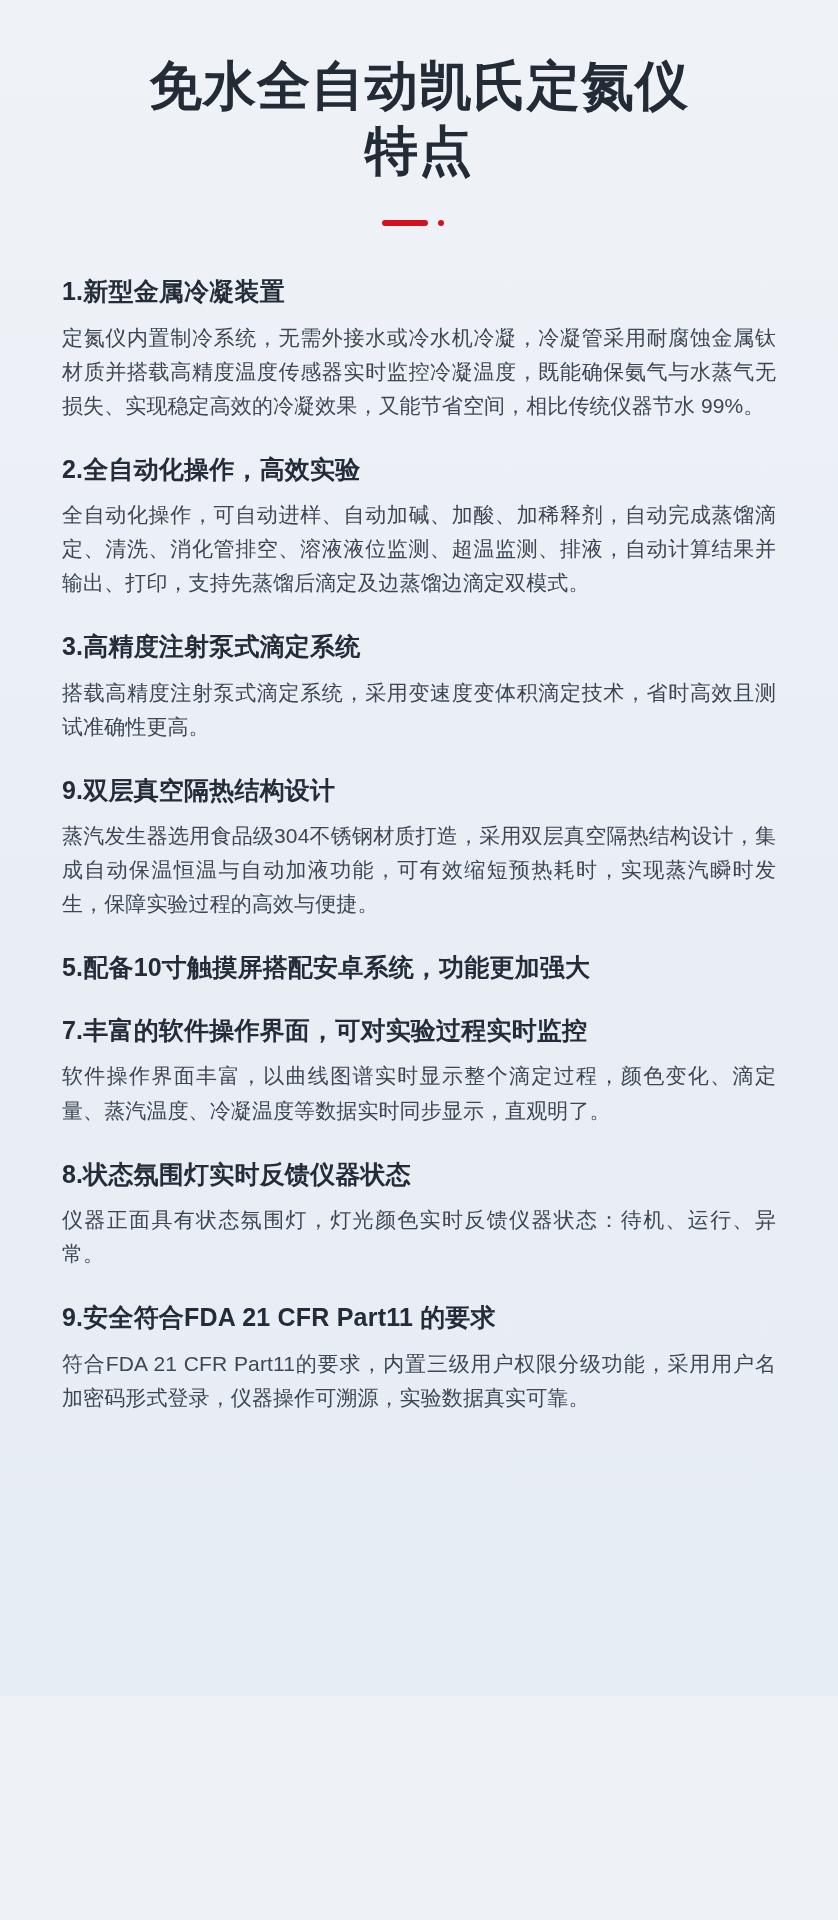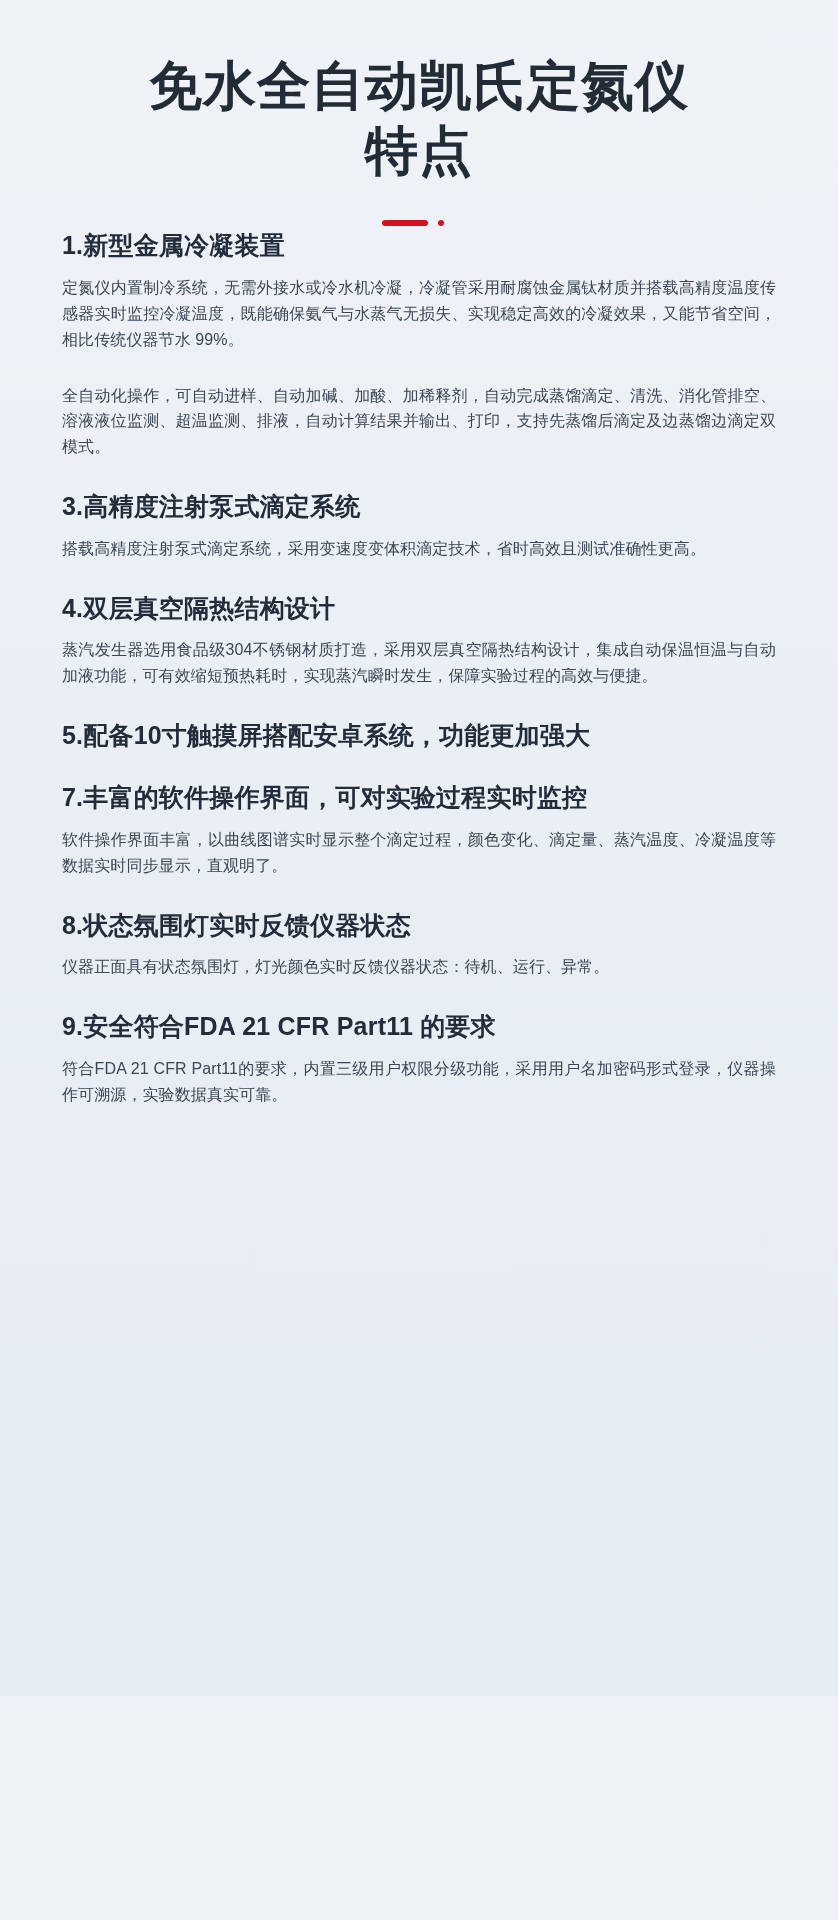--- a/index.html
+++ b/index.html
@@ -51,37 +51,38 @@
   .divider .dot {
     position: absolute;
     left: 56px;
     top: 3px;
     width: 6px;
     height: 6px;
     border-radius: 50%;
     background: #d3121f;
   }
   .sections {
+    margin-top: 46px;
   }
   .section {
     margin-bottom: 30px;
   }
   .section:last-child {
     margin-bottom: 0;
   }
   .sec-head {
     font-size: 25px;
     font-weight: bold;
     color: #232c38;
     line-height: 1.3;
     margin-bottom: 13px;
     letter-spacing: 0.2px;
   }
   .sec-body {
-    font-size: 16px;
+    font-size: 21px;
     line-height: 1.62;
     color: #3d4753;
     letter-spacing: 0.1px;
     text-align: justify;
   }
 </style>
 </head>
 <body>
 
 <div class="page">
@@ -96,30 +97,31 @@
   </div>
 
   <div class="sections">
 
     <div class="section">
       <div class="sec-head">1.新型金属冷凝装置</div>
       <div class="sec-body">定氮仪内置制冷系统，无需外接水或冷水机冷凝，冷凝管采用耐腐蚀金属钛材质并搭载高精度温度传感器实时监控冷凝温度，既能确保氨气与水蒸气无损失、实现稳定高效的冷凝效果，又能节省空间，相比传统仪器节水 99%。</div>
     </div>
 
     <div class="section">
+      <div class="sec-head">2.全自动化操作，高效实验</div>
       <div class="sec-body">全自动化操作，可自动进样、自动加碱、加酸、加稀释剂，自动完成蒸馏滴定、清洗、消化管排空、溶液液位监测、超温监测、排液，自动计算结果并输出、打印，支持先蒸馏后滴定及边蒸馏边滴定双模式。</div>
     </div>
 
     <div class="section">
       <div class="sec-head">3.高精度注射泵式滴定系统</div>
       <div class="sec-body">搭载高精度注射泵式滴定系统，采用变速度变体积滴定技术，省时高效且测试准确性更高。</div>
     </div>
 
     <div class="section">
-      <div class="sec-head">4.双层真空隔热结构设计</div>
+      <div class="sec-head">9.双层真空隔热结构设计</div>
       <div class="sec-body">蒸汽发生器选用食品级304不锈钢材质打造，采用双层真空隔热结构设计，集成自动保温恒温与自动加液功能，可有效缩短预热耗时，实现蒸汽瞬时发生，保障实验过程的高效与便捷。</div>
     </div>
 
     <div class="section">
       <div class="sec-head">5.配备10寸触摸屏搭配安卓系统，功能更加强大</div>
     </div>
 
     <div class="section">
     </div>
 

